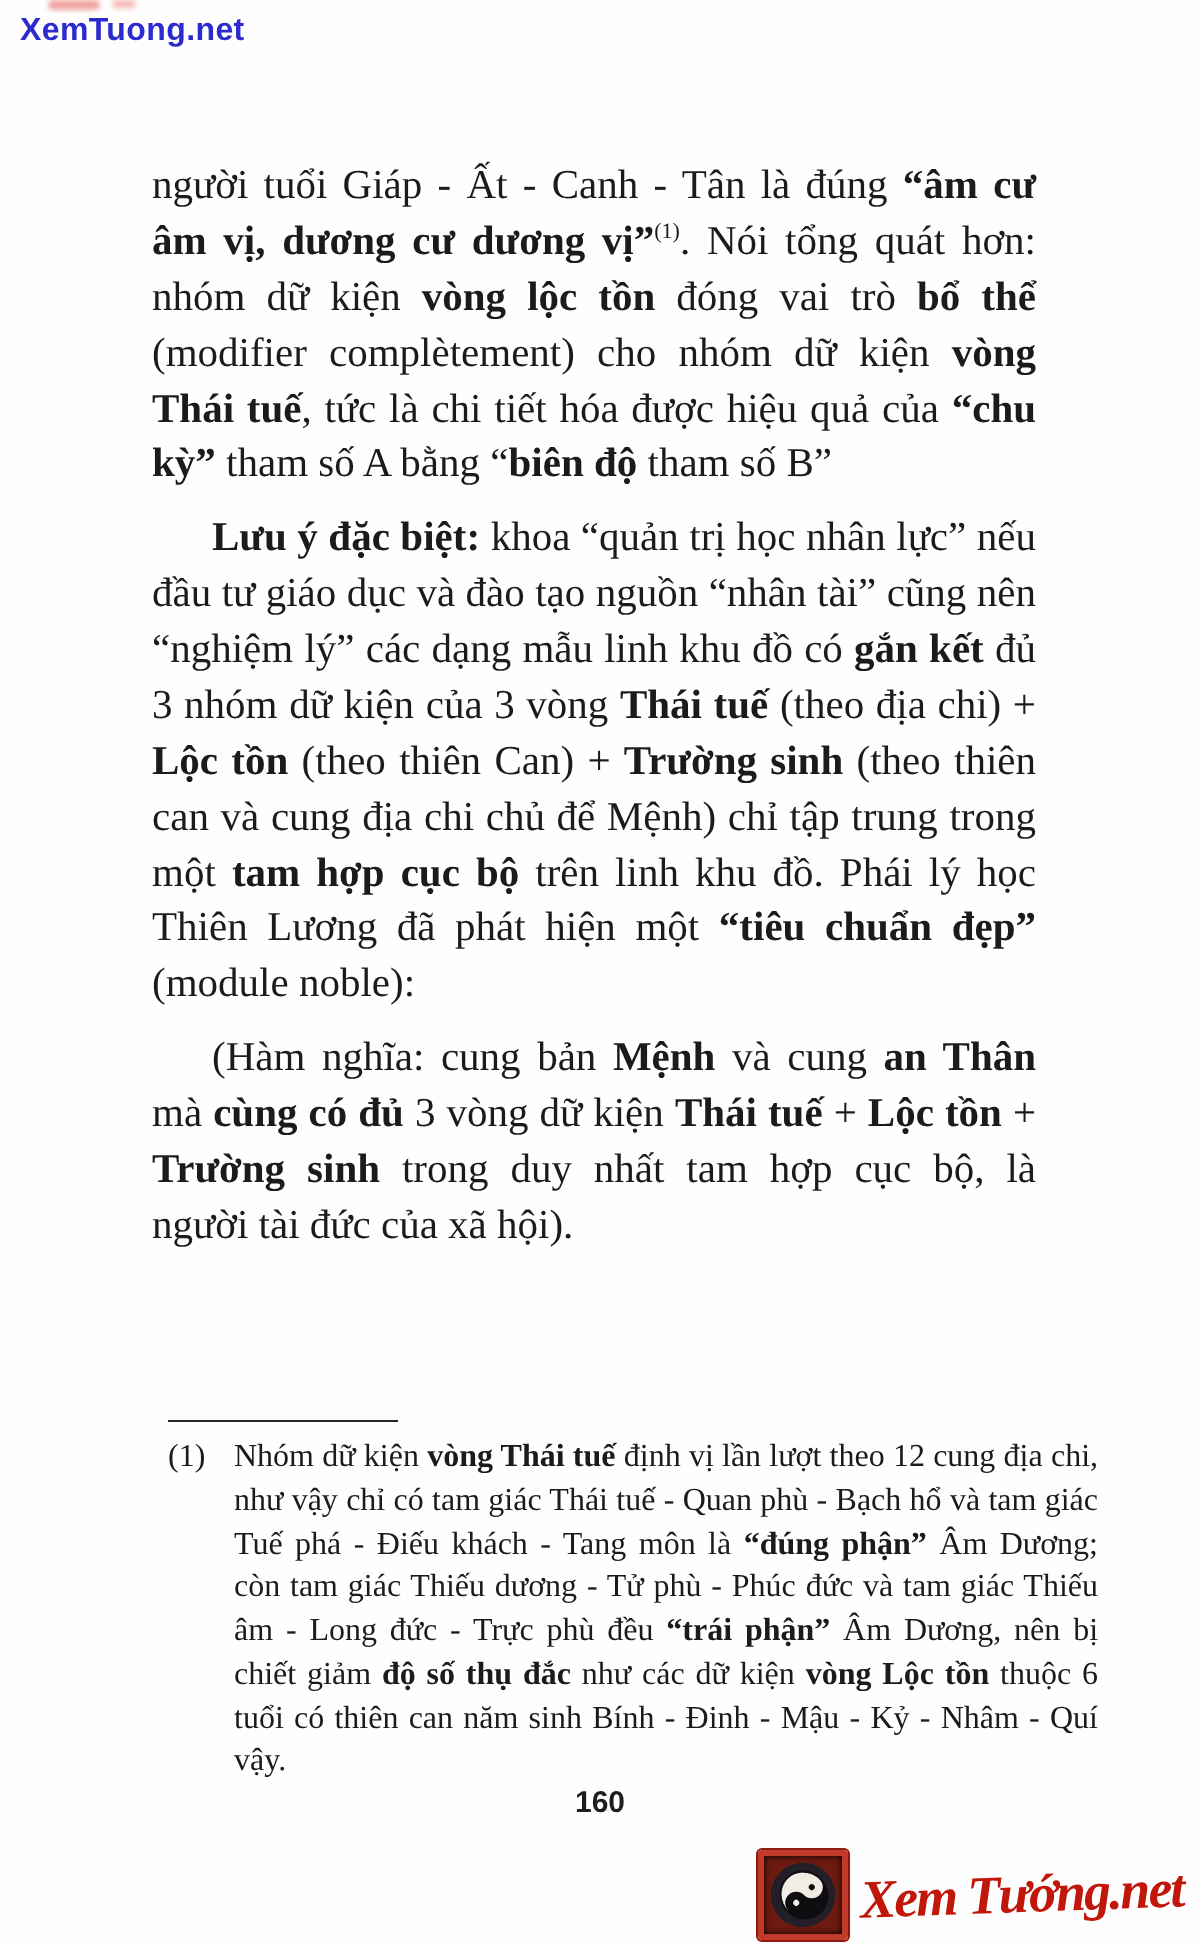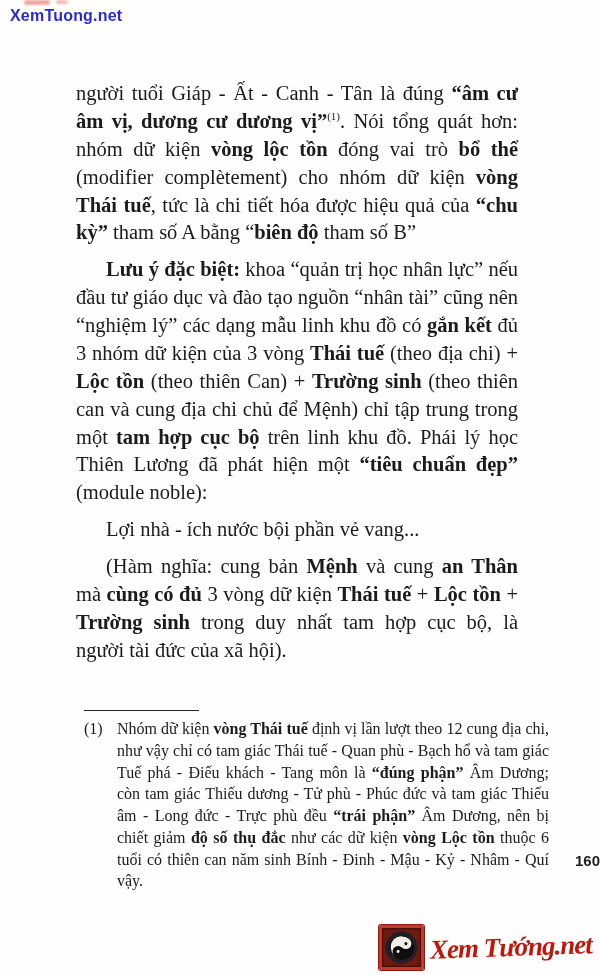--- a/index.html
+++ b/index.html
@@ -49,22 +49,22 @@
   .fn-rule {
     width: 115px; height: 0;
     border-top: 1.5px solid #262626;
     margin-bottom: 7px;
   }
   .fn-body { position: relative; padding-left: 33px; text-align: justify; }
   .fn-marker { position: absolute; left: 0; top: 0; }
 
   
   .page-num {
-    position: absolute; top: 852px; left: 0; right: 0;
-    text-align: right;
+    position: absolute; top: 893px; left: 0; right: 0;
+    text-align: center;
     font-family: "Liberation Sans", sans-serif;
     font-weight: bold; font-size: 15px; color: #1e1e1e;
   }
   .brand {
     position: absolute; right: 8px; bottom: 5px;
     display: flex; align-items: center; gap: 6px;
   }
   .brand-box {
     width: 45px; height: 45px; border-radius: 2px;
     background: radial-gradient(circle at 50% 50%, #241e28 0 58%, #6d1a10 59%);
@@ -109,21 +109,20 @@
 <div class="page">
 
   <div class="top-artifact"></div>
   <div class="top-artifact2"></div>
 
   <div class="watermark-top">XemTuong.net</div>
 
   <div class="body-copy">
       <p class="para"><span>người tuổi Giáp - Ất - Canh - Tân là đúng </span><span class="b">“âm cư âm vị, dương cư dương vị”</span><sup class="fnref">(1)</sup><span>. Nói tổng quát hơn: nhóm dữ kiện </span><span class="b">vòng lộc tồn</span><span> đóng vai trò </span><span class="b">bổ thể</span><span> (modifier complètement) cho nhóm dữ kiện </span><span class="b">vòng Thái tuế</span><span>, tức là chi tiết hóa được hiệu quả của </span><span class="b">“chu kỳ”</span><span> tham số A bằng “</span><span class="b">biên độ</span><span> tham số B”</span></p>
       <p class="para indent"><span class="b">Lưu ý đặc biệt:</span><span> khoa “quản trị học nhân lực” nếu đầu tư giáo dục và đào tạo nguồn “nhân tài” cũng nên “nghiệm lý” các dạng mẫu linh khu đồ có </span><span class="b">gắn kết</span><span> đủ 3 nhóm dữ kiện của 3 vòng </span><span class="b">Thái tuế</span><span> (theo địa chi) + </span><span class="b">Lộc tồn</span><span> (theo thiên Can) + </span><span class="b">Trường sinh</span><span> (theo thiên can và cung địa chi chủ để Mệnh) chỉ tập trung trong một </span><span class="b">tam hợp cục bộ</span><span> trên linh khu đồ. Phái lý học Thiên Lương đã phát hiện một </span><span class="b">“tiêu chuẩn đẹp”</span><span> (module noble):</span></p>
-      <p class="para indent"><span>Lợi nhà - ích nước bội phần vẻ vang...</span></p>
       <p class="para indent"><span>(Hàm nghĩa: cung bản </span><span class="b">Mệnh</span><span> và cung </span><span class="b">an Thân</span><span> mà </span><span class="b">cùng có đủ</span><span> 3 vòng dữ kiện </span><span class="b">Thái tuế</span><span> + </span><span class="b">Lộc tồn</span><span> + </span><span class="b">Trường sinh</span><span> trong duy nhất tam hợp cục bộ, là người tài đức của xã hội).</span></p>
     </div>
 
   <div class="footnote">
     <div class="fn-rule"></div>
     <div class="fn-body">
       <span class="fn-marker">(1)</span>
       <span><span>Nhóm dữ kiện </span><span class="b">vòng Thái tuế</span><span> định vị lần lượt theo 12 cung địa chi, như vậy chỉ có tam giác Thái tuế - Quan phù - Bạch hổ và tam giác Tuế phá - Điếu khách - Tang môn là </span><span class="b">“đúng phận”</span><span> Âm Dương; còn tam giác Thiếu dương - Tử phù - Phúc đức và tam giác Thiếu âm - Long đức - Trực phù đều </span><span class="b">“trái phận”</span><span> Âm Dương, nên bị chiết giảm </span><span class="b">độ số thụ đắc</span><span> như các dữ kiện </span><span class="b">vòng Lộc tồn</span><span> thuộc 6 tuổi có thiên can năm sinh Bính - Đinh - Mậu - Kỷ - Nhâm - Quí vậy.</span></span>
     </div>
   </div>

